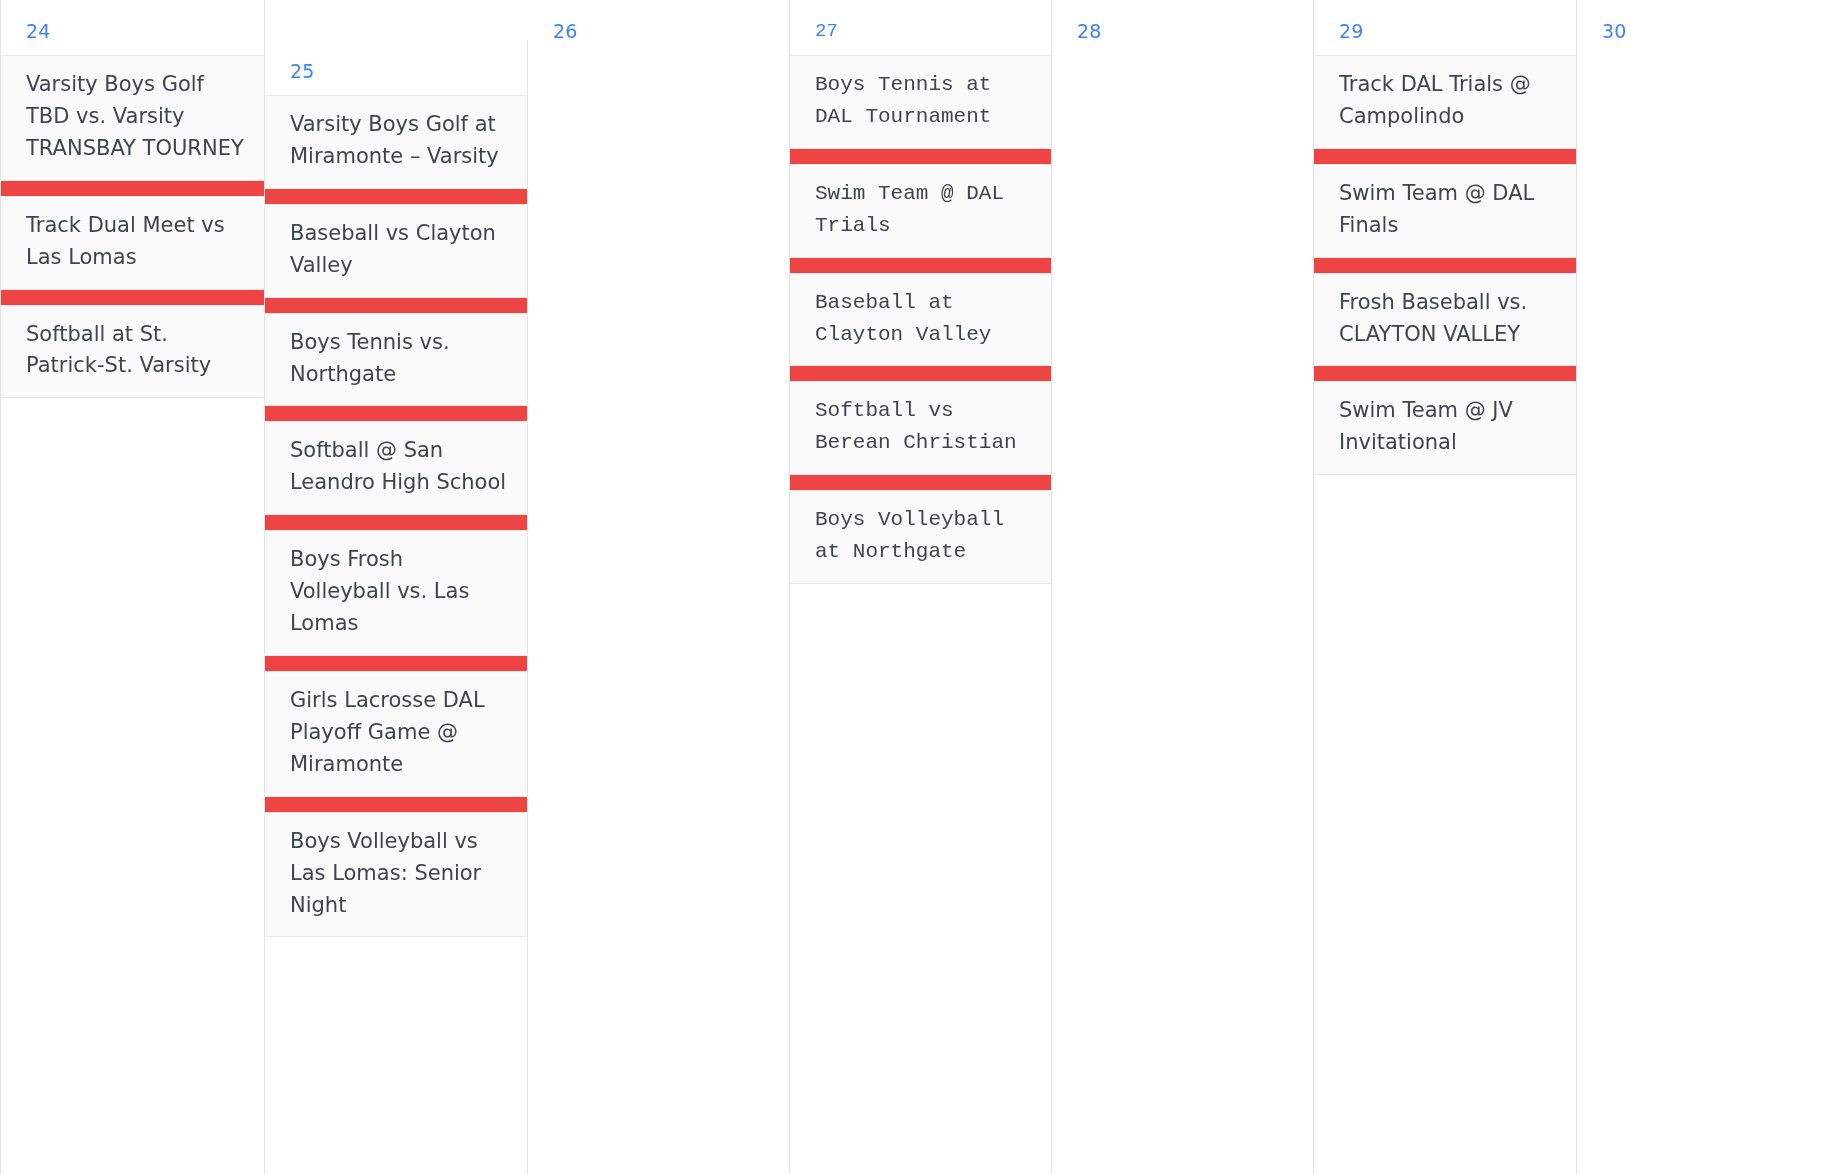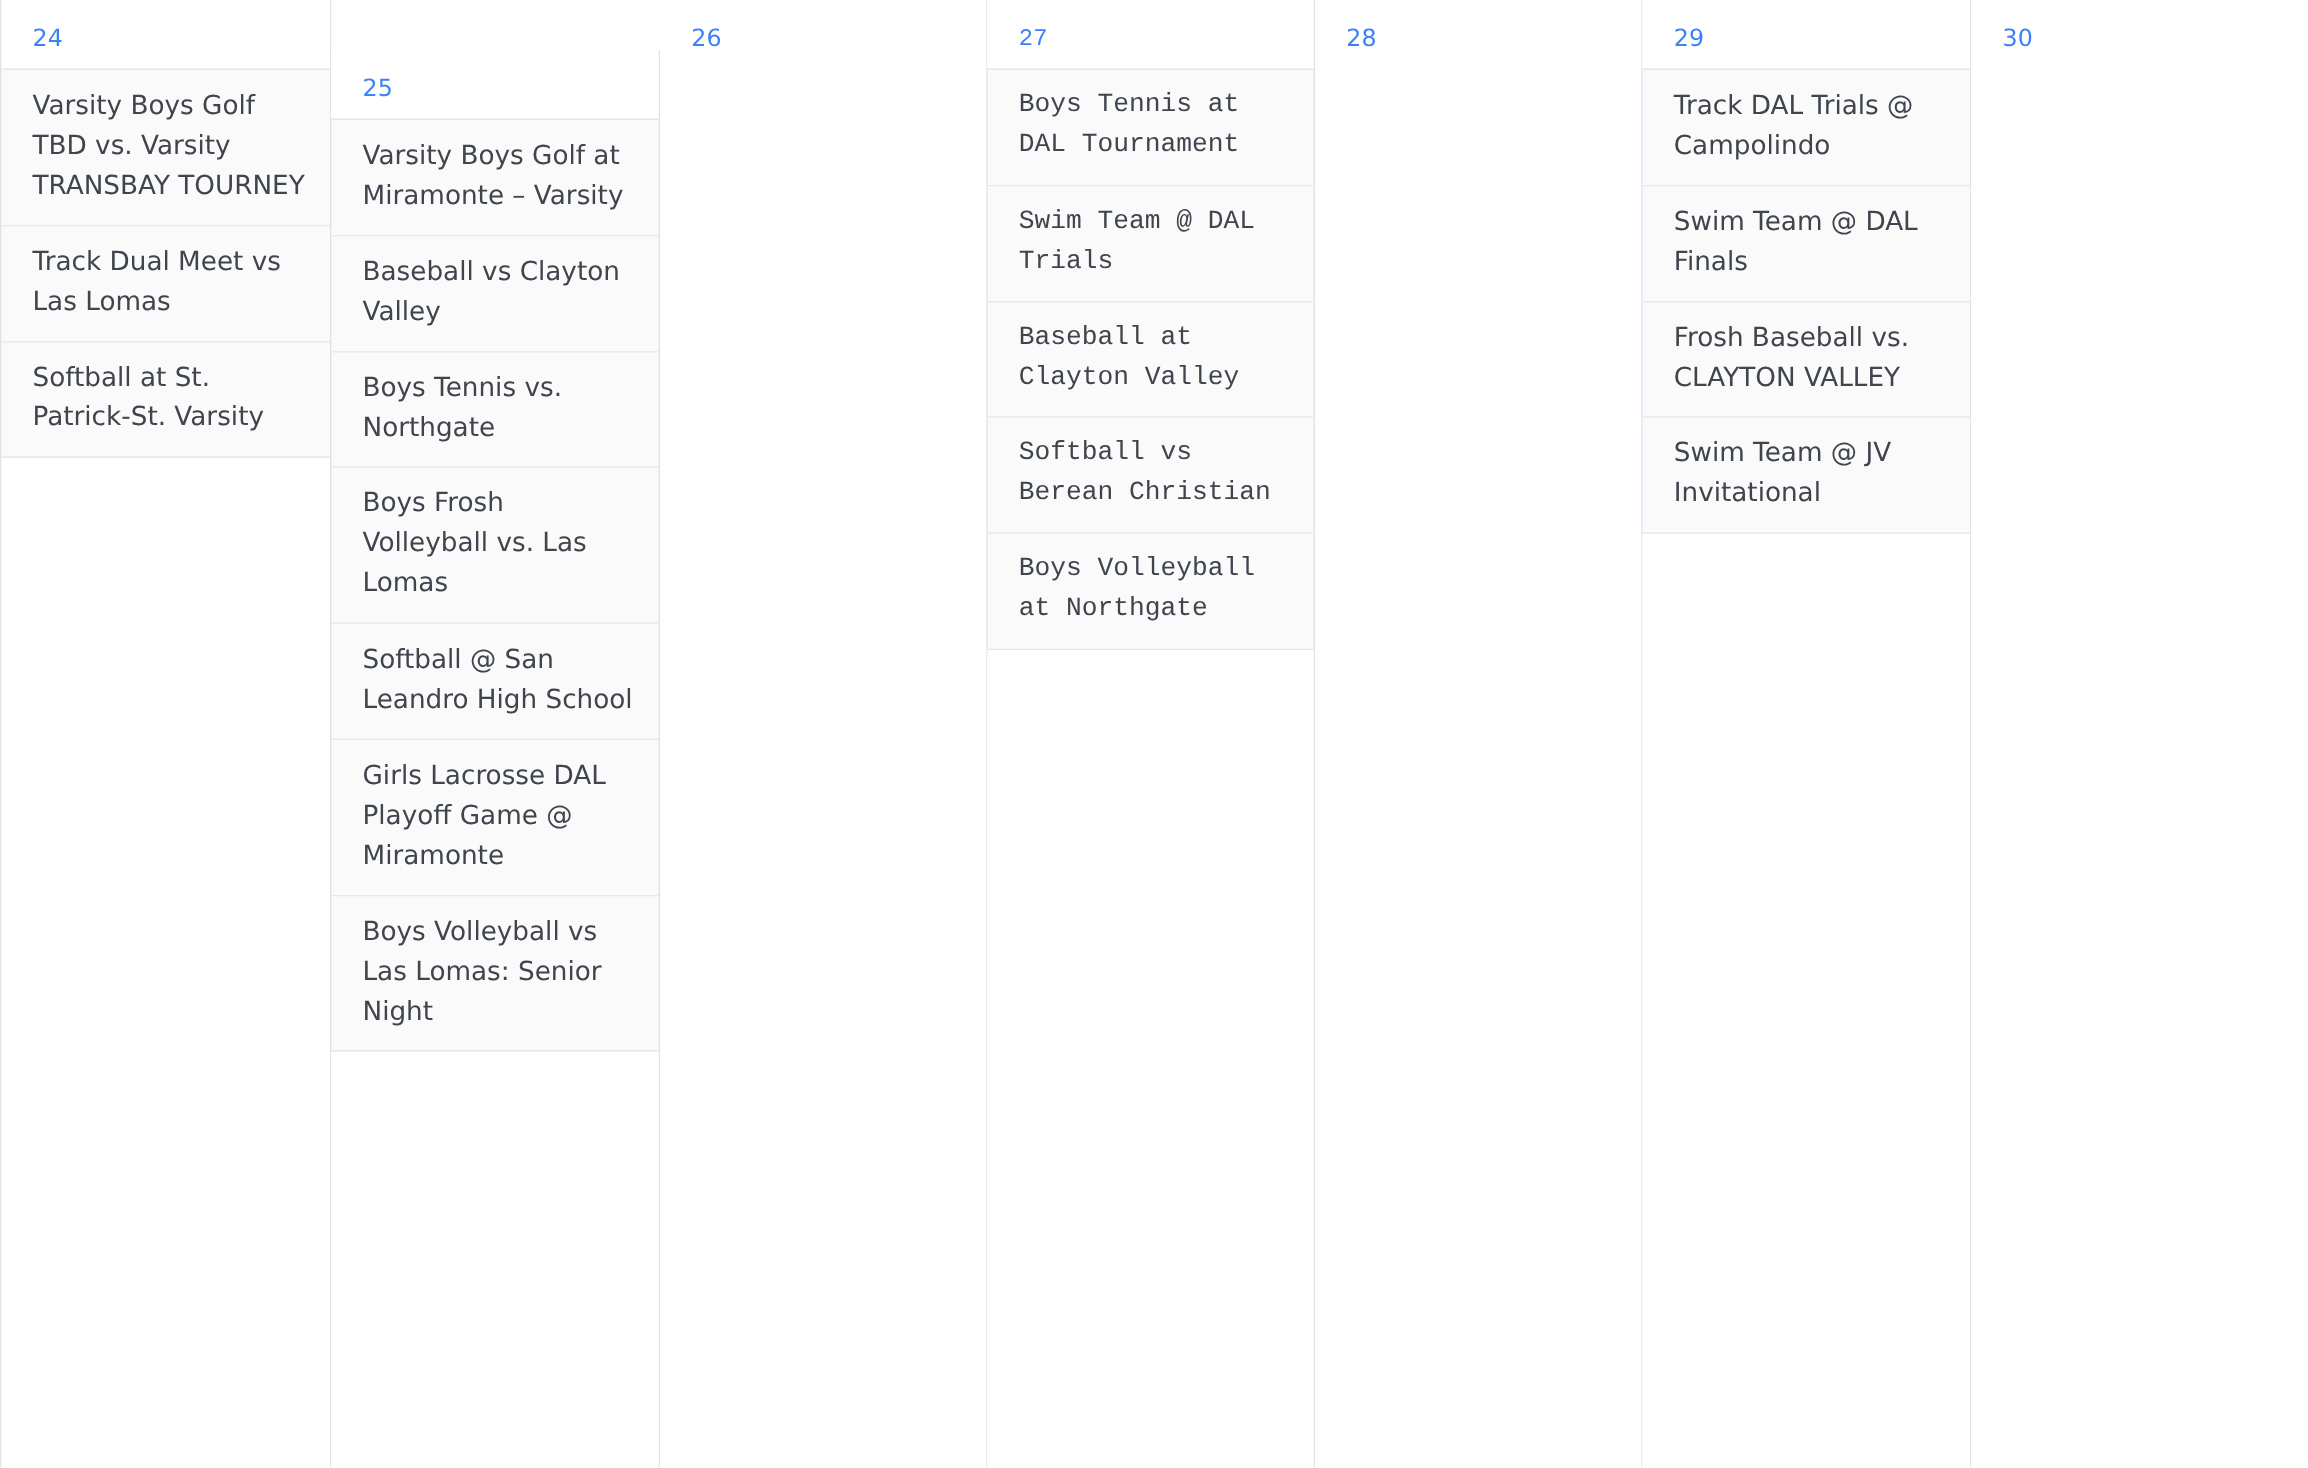--- a/index.html
+++ b/index.html
@@ -61,43 +61,44 @@
     box-sizing: border-box;
     word-wrap: break-word;
   }
 
   .event:first-child {
     margin-top: 0;
   }
 
   
   .day-column.has-events .events {
-    background: #c4b5fd;
+    background: #ef4444;
+    gap: 16px;
   }
 </style>
 </head>
 <body>
 
 <div id="calendar-week">
     <div class="day-column col-0 has-events">
       <div class="day-number">24</div>
       <div class="events">
         <div class="event">Varsity Boys Golf TBD vs. Varsity TRANSBAY TOURNEY</div>
         <div class="event">Track Dual Meet vs Las Lomas</div>
         <div class="event">Softball at St. Patrick-St. Varsity</div>
       </div>
     </div>
     <div class="day-column col-1 has-events">
       <div class="day-number">25</div>
       <div class="events">
         <div class="event">Varsity Boys Golf at Miramonte – Varsity</div>
         <div class="event">Baseball vs Clayton Valley</div>
         <div class="event">Boys Tennis vs. Northgate</div>
+        <div class="event">Softball @ San Leandro High School</div>
         <div class="event">Boys Frosh Volleyball vs. Las Lomas</div>
-        <div class="event">Softball @ San Leandro High School</div>
         <div class="event">Girls Lacrosse DAL Playoff Game @ Miramonte</div>
         <div class="event">Boys Volleyball vs Las Lomas: Senior Night</div>
       </div>
     </div>
     <div class="day-column col-2">
       <div class="day-number">26</div>
       <div class="events"></div>
     </div>
     <div class="day-column col-3 has-events">
       <div class="day-number">27</div>

